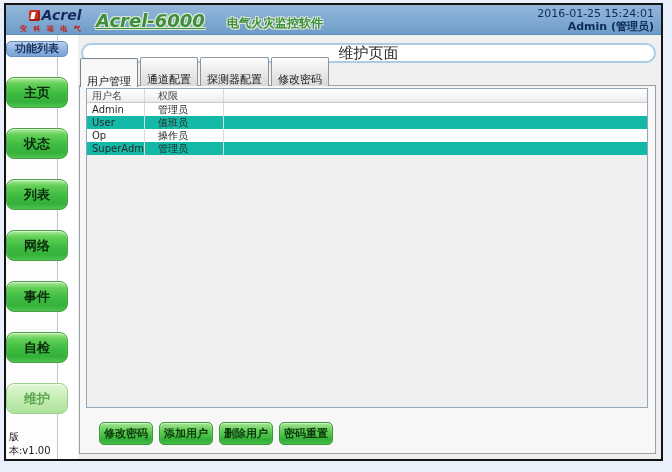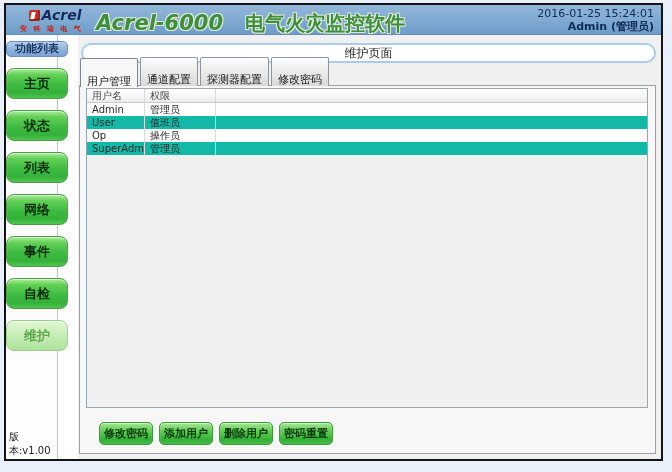--- a/index.html
+++ b/index.html
@@ -18,61 +18,61 @@
   .logo-row { display:flex; align-items:center;justify-content:center; }
   .logo-icon { width:11px; height:11px; background:#d03020; border-radius:2px; margin-right:2px;
                position:relative; box-shadow:inset -2px -2px 0 #a81f14; }
   .logo-icon:after { content:""; position:absolute; left:2px; top:2px; width:4px; height:7px;
                      background:#ffffff; transform:skewX(-12deg); }
   .logo-brand { font-size:14px; font-weight:bold; font-style:italic; color:#16295e; letter-spacing:0; }
   .logo-sub { font-size:7px; color:#c42318; font-weight:bold; letter-spacing:2px; margin-top:1px; white-space:nowrap; }
   .app-title { position:absolute; left:90px; top:5px; white-space:nowrap;
                text-shadow:-1px -1px 0 #dcead6, 1px -1px 0 #dcead6, -1px 1px 0 #dcead6, 1px 1px 0 #dcead6;
                color:#3e8e3e; }
-  .app-title .t-en { font-size:21px; font-weight:bold; font-style:italic; margin-right:6px; }
-  .app-title .t-cn { font-size:20px; font-weight:bold;padding-left:16px; }
+  .app-title .t-en { font-size:18px; font-weight:bold; font-style:italic; margin-right:6px;text-decoration:underline; }
+  .app-title .t-cn { font-size:12px; font-weight:bold;padding-left:16px; }
   .header-right { position:absolute; right:7px; top:2px; text-align:right; color:#0d2c55; font-size:11px; line-height:13px; }
   .header-right .user-line { font-weight:bold; }
 
   
   .sidebar { position:absolute; left:0; top:30px; bottom:0; width:52px;
              background:#fdfdfe; border-right:1px solid #b9c6da; }
   .sidebar-header { width:62px; height:16px; margin:6px auto 0; border-radius:5px;
                     background:linear-gradient(180deg,#b7cfee 0%,#8cb0dc 60%,#7ba3d6 100%);
                     border:1px solid #6b8fc0; color:#17325f; font-size:11px; font-weight:bold;
                     text-align:center; line-height:14px; }
-  .nav-btn { width:62px; height:31px; margin:11px auto 0; border-radius:8px;
+  .nav-btn { width:62px; height:31px; margin:20px auto 0; border-radius:8px;
              background:linear-gradient(180deg,#aeea9c 0%,#63d057 20%,#3dbb41 55%,#35b139 82%,#4fc451 100%);
              border:1px solid #4ba046; box-shadow:inset 0 1px 1px rgba(255,255,255,.55);
              color:#0a2a0a; font-size:13px; font-weight:bold; text-align:center; line-height:29px;
              cursor:pointer; }
   .nav-btn.active { background:linear-gradient(180deg,#e0f7d3 0%,#c3ecb2 55%,#aee29c 100%);
                     border-color:#9ccf8e; color:#5ea84f; }
   .version { position:absolute; left:3px; bottom:1px; font-size:10px; color:#222222; }
 
   
   .main { position:absolute; left:72px; top:30px; right:0; bottom:0; background:#f0f0f0; }
   .page-title { position:absolute; left:3px; right:5px; top:8px; height:20px;
                 background:#ffffff; border:2px solid #a8cde9; border-radius:10px;
-                text-align:center; font-size:12px; color:#2a2a2a; line-height:17px; }
+                text-align:center; font-size:15px; color:#2a2a2a; line-height:17px; }
 
   .tabs { position:absolute; left:2px; top:33px; display:flex; align-items:flex-end; height:18px; z-index:3; }
   .tab { height:16px; padding:14px 6px; margin-right:2px; font-size:11px; color:#222222;
          background:linear-gradient(180deg,#fdfdfd 0%,#ececec 45%,#d9d9d9 100%);
          border:1px solid #8e959e; border-bottom:none; border-radius:2px 2px 0 0;
          line-height:15px; cursor:pointer; }
   .tab.active { height:18px; background:#f7f7f7; margin-bottom:-1px; line-height:17px;
                 border-color:#7c848c; }
 
   .panel { position:absolute; left:1px; right:5px; top:50px; bottom:5px;
            background:#f7f7f7; border:1px solid #9aa0a8; }
 
   .table { position:absolute; left:6px; right:7px; top:2px; height:320px;
            background:#f0f0f0; border:1px solid #93a8bb; overflow:hidden; }
-  .trow { display:flex; height:13px; line-height:13px; font-size:10px; color:#2a2a2a; }
+  .trow { display:flex; height:13px; line-height:13px; font-size:10px; color:#2a2a2a;gap:8px; }
   .trow.theader { background:linear-gradient(180deg,#ffffff 0%,#f3f3f3 70%,#eaeaea 100%);
                   border-bottom:1px solid #c9c9c9; height:14px; color:#444444; }
   .trow.alt { background:#14b8a6; }
   .trow.norm { background:#ffffff; }
   .cell { padding-left:5px; overflow:hidden; white-space:nowrap; }
   .c1 { width:58px; border-right:1px solid #dadada; }
   .c2 { width:71px; border-right:1px solid #dadada; }
   .c3 { flex:1; }
 
   .btn-row { position:absolute; left:3px; bottom:8px; display:flex;margin-left:16px; }

